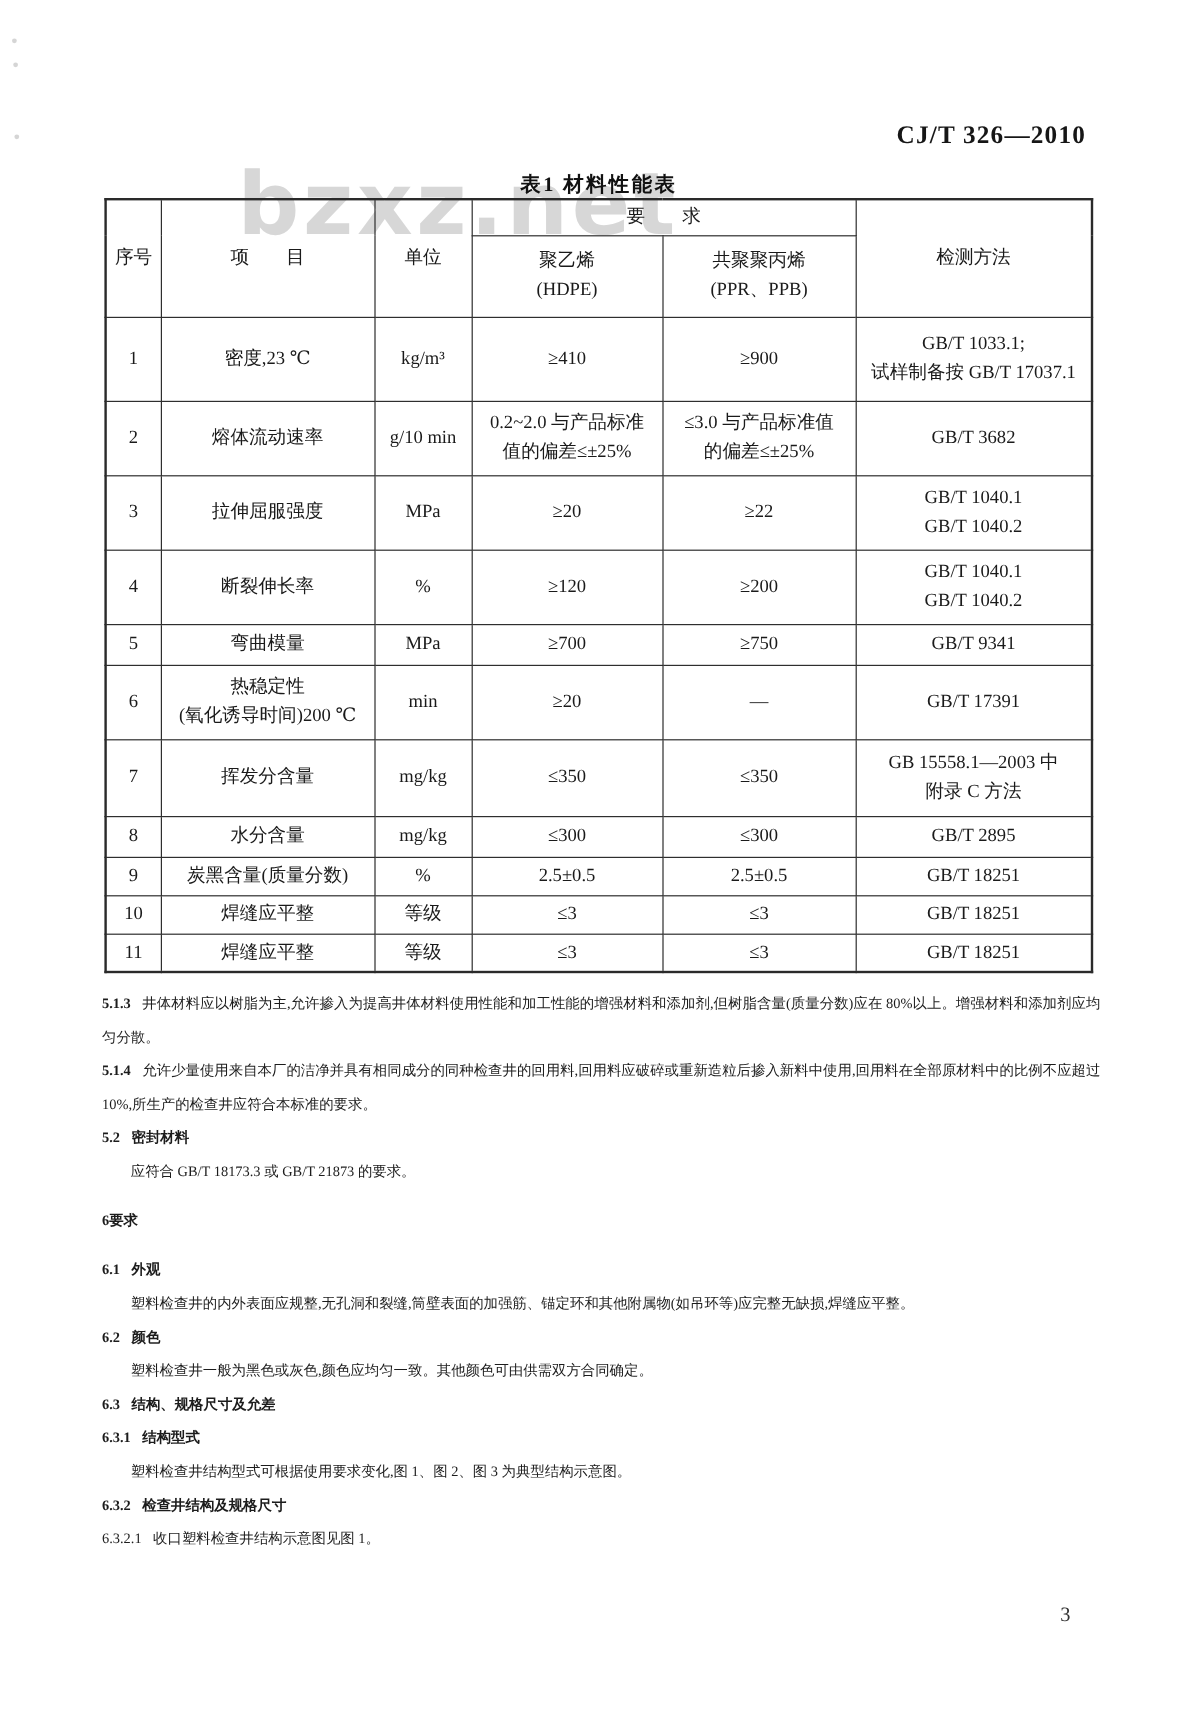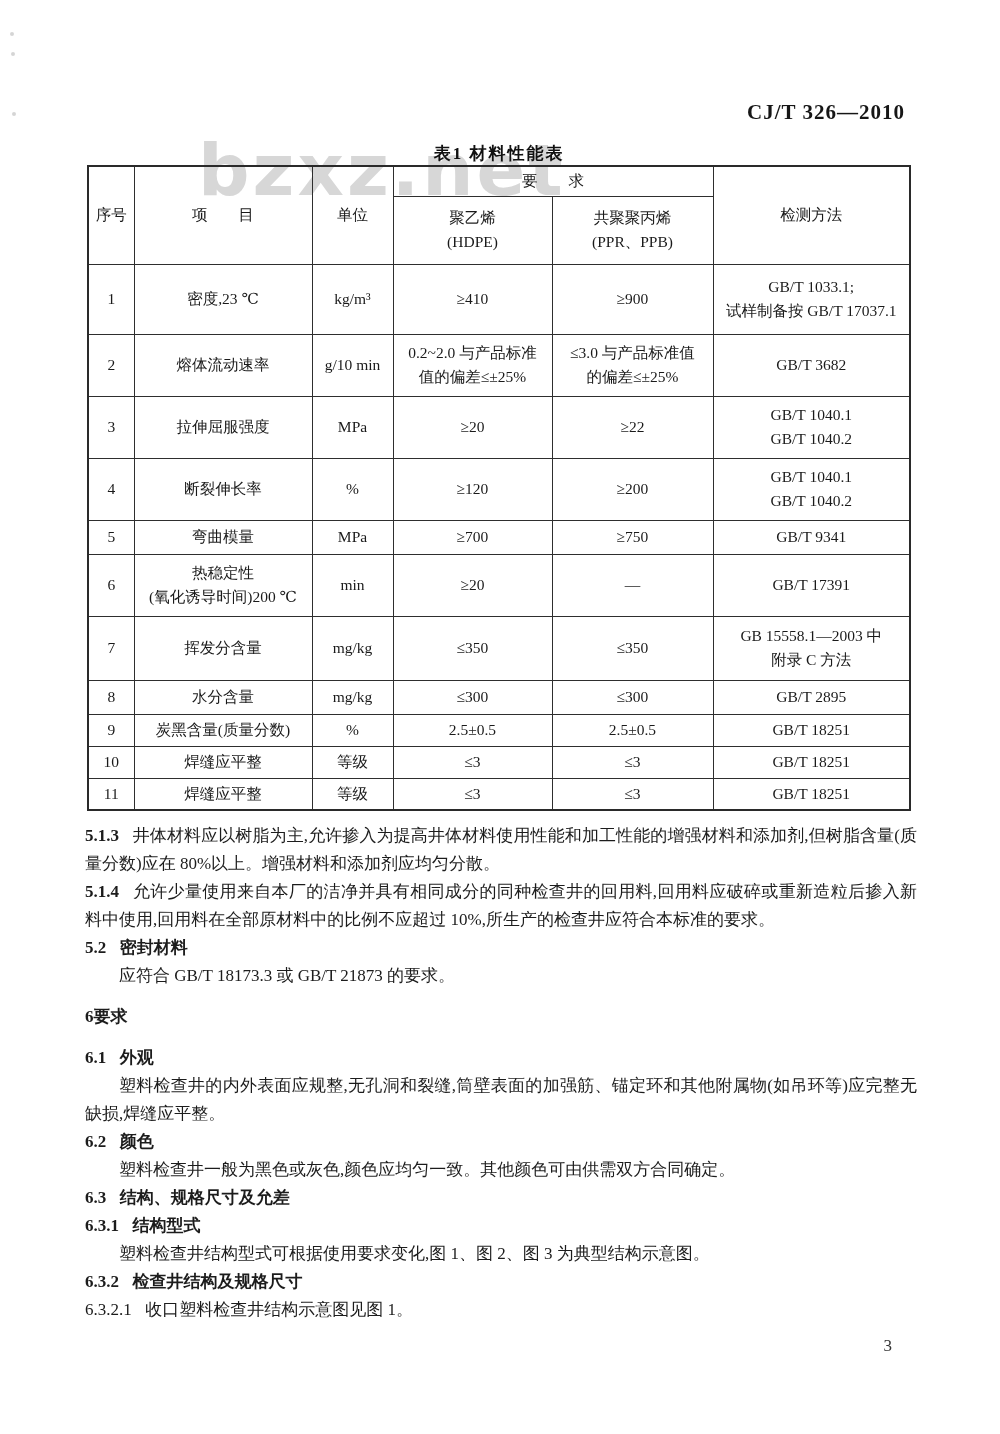--- a/index.html
+++ b/index.html
@@ -39,21 +39,21 @@
   tbody tr:nth-child(4){height:62px}
   tbody tr:nth-child(5){height:34px}
   tbody tr:nth-child(6){height:62px}
   tbody tr:nth-child(7){height:64px}
   tbody tr:nth-child(8){height:34px}
   tbody tr:nth-child(9){height:32px}
   tbody tr:nth-child(10){height:32px}
   tbody tr:nth-child(11){height:32px}
   .body-text {
     position:absolute; top:822px; left:85px; width:832px;
-    font-size:17px; line-height:28px; text-align:justify;
+    font-size:12px; line-height:28px; text-align:justify;
   }
   .body-text p { margin:0; }
   p.clause .num { font-weight:bold; margin-right:0.8em; }
   p.clause-head { font-weight:bold; }
   p.clause-head .num { margin-right:0.8em;font-family:Liberation Serif, serif; }
   p.mixed .num { font-weight:normal; margin-right:0.8em; }
   p.indent { text-indent:2em; }
   p.section-head { font-weight:bold; margin-top:13px; margin-bottom:13px; }
   .page-num { position:absolute; top:1336px; right:108px; font-size:17px; color:#333; }
 </style>

